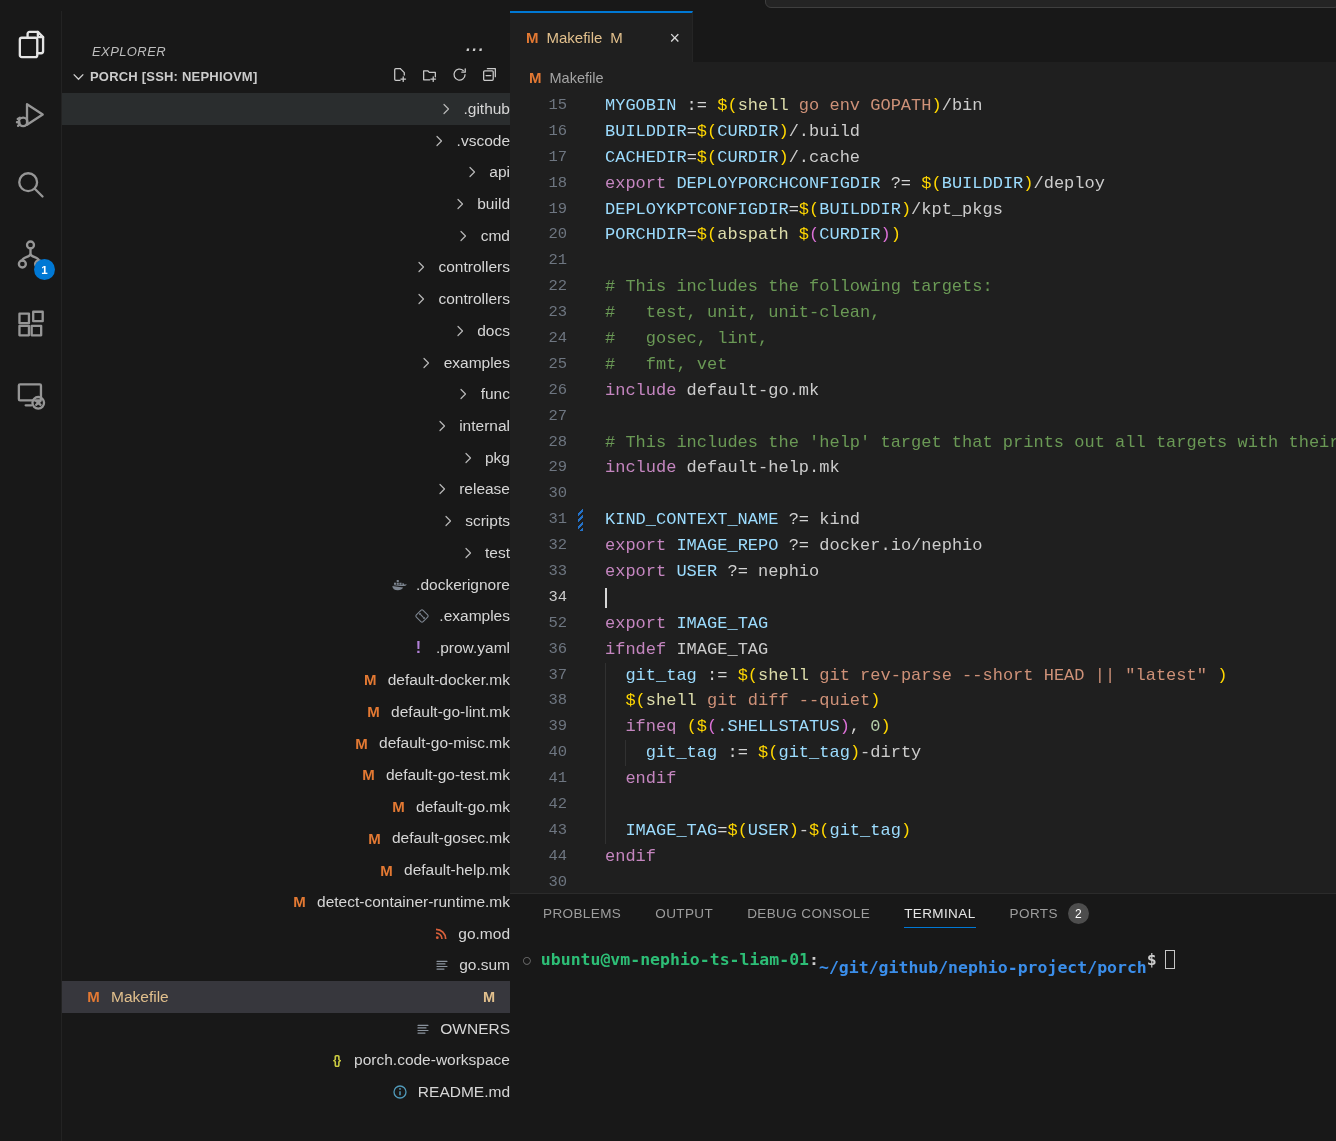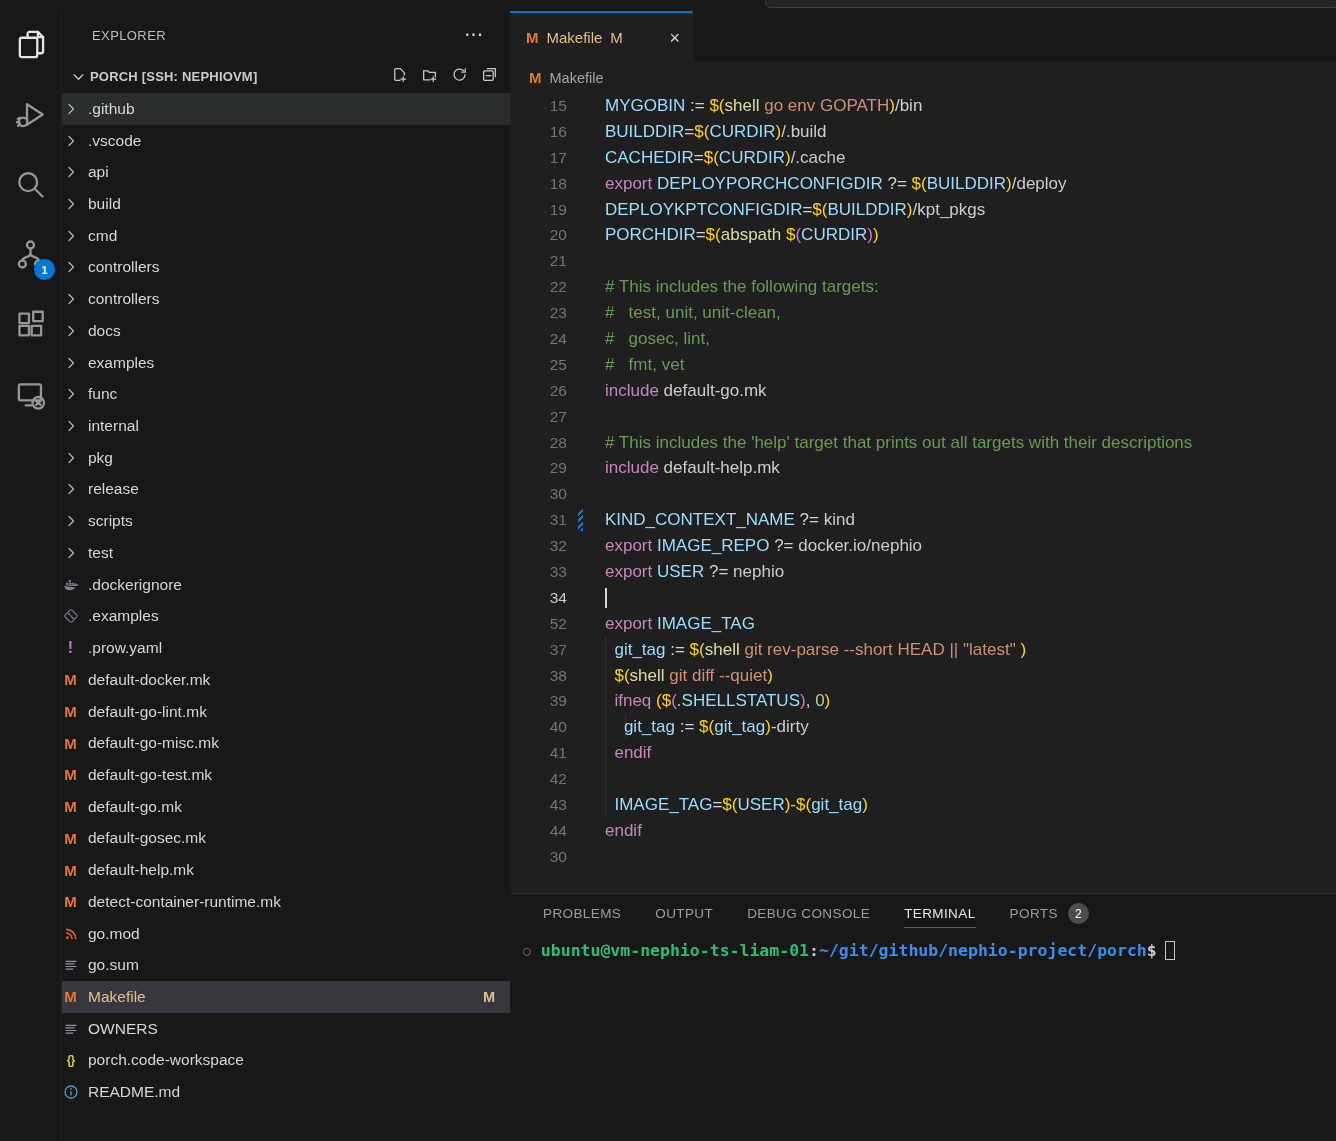--- a/index.html
+++ b/index.html
@@ -15,31 +15,31 @@
   .activitybar { position:absolute; top:11px; left:0; width:62px; bottom:0; background:#181818; border-right:1px solid #232323; z-index:4; }
   .ai { position:relative; height:70px; display:flex; align-items:center; justify-content:center; color:#969696; cursor:pointer; }
   .ai.active { color:#e4e4e4; }
   .ai svg { width:31px; height:31px; }
   .ai-badge { position:absolute; right:6px; bottom:11px; min-width:21px; height:21px; border-radius:50%;
               background:#0078d4; color:#fff; font-size:11.5px; font-weight:700;
               display:flex; align-items:center; justify-content:center; }
 
   
   .sidebar { position:absolute; left:62px; top:11px; width:448px; bottom:0; background:#181818; overflow:hidden; }
-  .sb-title-row { height:48px; display:flex; align-items:center; justify-content:space-between;
-                  padding:0 26px 0 30px; color:#bdbdbd; font-size:13px; letter-spacing:.4px; }
+  .sb-title-row { height:48px; display:flex; align-items:flex-end; justify-content:space-between;
+                  padding:0 26px 0 30px; color:#bdbdbd; font-size:13px; letter-spacing:.4px;font-style:italic; }
   .sb-more { color:#cccccc; font-size:16px; font-weight:700; letter-spacing:1px; cursor:pointer; }
   .sb-section-row { height:34px; display:flex; align-items:center; color:#cccccc; font-weight:700;
                     font-size:13px; padding:0 12px 0 8px; letter-spacing:.2px; }
   .sb-section-row .sec-chev { width:17px; height:17px; margin-right:3px; color:#cccccc; }
   .sb-actions { margin-left:auto; display:flex; gap:13px; }
   .sb-actions svg { width:17px; height:17px; color:#c9c9c9; cursor:pointer; }
 
-  .trow { height:31.72px; display:flex; align-items:center; color:#d6d6d6;
-          font-size:15.5px; cursor:pointer; }
+  .trow { height:31.72px; display:flex; align-items:center; padding-left:23px; color:#d6d6d6;
+          font-size:15.5px; cursor:pointer;justify-content:flex-end; }
   .trow.hov { background:#2a2d2e; }
   .trow.sel { background:#37373d; }
   .trow.sel .tlabel { color:#e2c08d; }
   .tic { width:17px; height:17px; display:inline-flex; align-items:center; justify-content:center;
          margin-right:9px; flex:0 0 17px; }
   .tic svg { width:16px; height:16px; }
   .ic-chev { color:#b8b8b8; }
   .ic-docker { color:#7d8590; }
   .ic-git { color:#7d8590; }
   .ic-lines { color:#8b949e; }
@@ -56,21 +56,21 @@
   .tabbar { height:51px; background:#181818; display:flex; }
   .tab { width:183px; background:#1f1f1f; border-top:2px solid #0078d4; border-right:1px solid #252525;
          display:flex; align-items:center; padding:0 12px 0 16px; gap:8px; cursor:pointer; }
   .tab-label { color:#e2c08d; font-size:15px; }
   .tab-mod { color:#e2c08d; font-size:15px; }
   .tab-close { margin-left:auto; color:#d8d8d8; font-size:18px; line-height:1; cursor:pointer; }
   .breadcrumb { height:31px; display:flex; align-items:center; gap:8px; padding-left:19px;
                 color:#a5a5a5; font-size:14.5px; background:#1f1f1f; cursor:pointer; }
 
   .code { position:absolute; top:82px; left:0; right:0; bottom:0; overflow:hidden;
-          font-family:Liberation Sans, sans-serif; font-size:17px; line-height:25.9px; }
+          font-family:Liberation Mono, monospace; font-size:17px; line-height:25.9px; }
   .cl { position:relative; height:25.9px; white-space:pre; }
   .ln { position:absolute; left:0; top:0; width:57px; text-align:right; color:#6e7681; font-size:15.5px; }
   .ln.act { color:#cccccc; }
   .lc { position:absolute; left:95px; top:0; }
   .guide { position:absolute; top:0; bottom:0; width:1px; background:#313131; }
   .modmark { position:absolute; left:68px; top:2px; bottom:2px; width:5px;
              background:repeating-linear-gradient(315deg,#2472c8 0 2.2px, rgba(0,0,0,0) 2.2px 4.6px); }
   .caret { position:absolute; left:95px; top:3px; height:20px; width:1.7px; background:#d7d7d7; }
   .c-var{color:#9cdcfe} .c-kw{color:#c586c0} .c-fn{color:#dcdcaa} .c-str{color:#ce9178}
   .c-cmt{color:#6a9955} .c-p1{color:#ffd700} .c-p2{color:#da70d6} .c-txt{color:#cccccc}
@@ -83,21 +83,21 @@
                 font-size:13.5px; color:#9d9d9d; letter-spacing:.4px; }
   .pt { position:relative; padding:5px 0 6px; cursor:pointer; display:flex; align-items:center; }
   .pt.active { color:#e7e7e7; border-bottom:1.5px solid #0078d4; }
   .pt-badge { width:21px; height:21px; border-radius:50%; background:#4d4d4d; color:#ffffff;
               font-size:12px; display:inline-flex; align-items:center; justify-content:center;
               margin-left:10px; letter-spacing:0; }
   .terminal { position:absolute; top:47px; left:10px; right:0; display:flex; align-items:center;
               font-family:"DejaVu Sans Mono", monospace; font-weight:700; font-size:16.5px; color:#cccccc; }
   .decor { color:#6e6e6e; font-size:13px; font-weight:400; margin:0 10px 0 3px; }
   .t-user { color:#2dbe76; }
-  .t-path { color:#3b8eea; }
+  .t-path { color:#3b8eea;margin-top:17px; }
   .t-cursor { display:inline-block; width:10px; height:19px; border:1.3px solid #c6c6c6; margin-left:8px; }
 </style>
 </head>
 <body>
 
 <div class="window">
 
   <div class="titlebar">
     <div class="cc"></div>
   </div>
@@ -442,20 +442,21 @@
         <div class="cl"><span class="ln">26</span><span class="lc"><span class="c-kw">include</span><span class="c-txt"> default-go.mk</span></span></div>
         <div class="cl"><span class="ln">27</span><span class="lc"></span></div>
         <div class="cl"><span class="ln">28</span><span class="lc"><span class="c-cmt"># This includes the 'help' target that prints out all targets with their descriptions</span></span></div>
         <div class="cl"><span class="ln">29</span><span class="lc"><span class="c-kw">include</span><span class="c-txt"> default-help.mk</span></span></div>
         <div class="cl"><span class="ln">30</span><span class="lc"></span></div>
         <div class="cl"><span class="ln">31</span><div class="modmark"></div><span class="lc"><span class="c-var">KIND_CONTEXT_NAME</span><span class="c-op"> ?= </span><span class="c-txt">kind</span></span></div>
         <div class="cl"><span class="ln">32</span><span class="lc"><span class="c-kw">export</span><span class="c-txt"> </span><span class="c-var">IMAGE_REPO</span><span class="c-op"> ?= </span><span class="c-txt">docker.io/nephio</span></span></div>
         <div class="cl"><span class="ln">33</span><span class="lc"><span class="c-kw">export</span><span class="c-txt"> </span><span class="c-var">USER</span><span class="c-op"> ?= </span><span class="c-txt">nephio</span></span></div>
         <div class="cl"><span class="ln act">34</span><span class="lc"></span><div class="caret"></div></div>
         <div class="cl"><span class="ln">52</span><span class="lc"><span class="c-kw">export</span><span class="c-txt"> </span><span class="c-var">IMAGE_TAG</span></span></div>
+        <div class="cl"><span class="ln">36</span><span class="lc"><span class="c-kw">ifndef</span><span class="c-txt"> IMAGE_TAG</span></span></div>
         <div class="cl"><span class="ln">37</span><div class="guide" style="left: 95px;"></div><span class="lc"><span class="c-txt">  </span><span class="c-var">git_tag</span><span class="c-op"> := </span><span class="c-p1">$(</span><span class="c-fn">shell</span><span class="c-str"> git rev-parse --short HEAD || "latest" </span><span class="c-p1">)</span></span></div>
         <div class="cl"><span class="ln">38</span><div class="guide" style="left: 95px;"></div><span class="lc"><span class="c-txt">  </span><span class="c-p1">$(</span><span class="c-fn">shell</span><span class="c-str"> git diff --quiet</span><span class="c-p1">)</span></span></div>
         <div class="cl"><span class="ln">39</span><div class="guide" style="left: 95px;"></div><span class="lc"><span class="c-txt">  </span><span class="c-kw">ifneq</span><span class="c-txt"> </span><span class="c-p1">($</span><span class="c-p2">(</span><span class="c-var">.SHELLSTATUS</span><span class="c-p2">)</span><span class="c-op">, </span><span class="c-num">0</span><span class="c-p1">)</span></span></div>
         <div class="cl"><span class="ln">40</span><div class="guide" style="left: 95px;"></div><div class="guide" style="left: 115.46px;"></div><span class="lc"><span class="c-txt">    </span><span class="c-var">git_tag</span><span class="c-op"> := </span><span class="c-p1">$(</span><span class="c-var">git_tag</span><span class="c-p1">)</span><span class="c-txt">-dirty</span></span></div>
         <div class="cl"><span class="ln">41</span><div class="guide" style="left: 95px;"></div><span class="lc"><span class="c-txt">  </span><span class="c-kw">endif</span></span></div>
         <div class="cl"><span class="ln">42</span><div class="guide" style="left: 95px;"></div><span class="lc"></span></div>
         <div class="cl"><span class="ln">43</span><div class="guide" style="left: 95px;"></div><span class="lc"><span class="c-txt">  </span><span class="c-var">IMAGE_TAG</span><span class="c-op">=</span><span class="c-p1">$(</span><span class="c-var">USER</span><span class="c-p1">)</span><span class="c-txt">-</span><span class="c-p1">$(</span><span class="c-var">git_tag</span><span class="c-p1">)</span></span></div>
         <div class="cl"><span class="ln">44</span><span class="lc"><span class="c-kw">endif</span></span></div>
         <div class="cl"><span class="ln">30</span><span class="lc"></span></div>
       </div>

